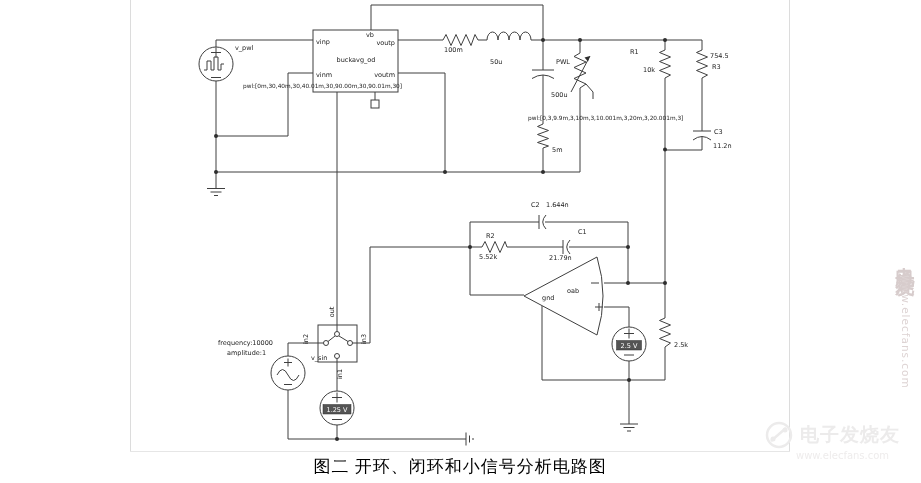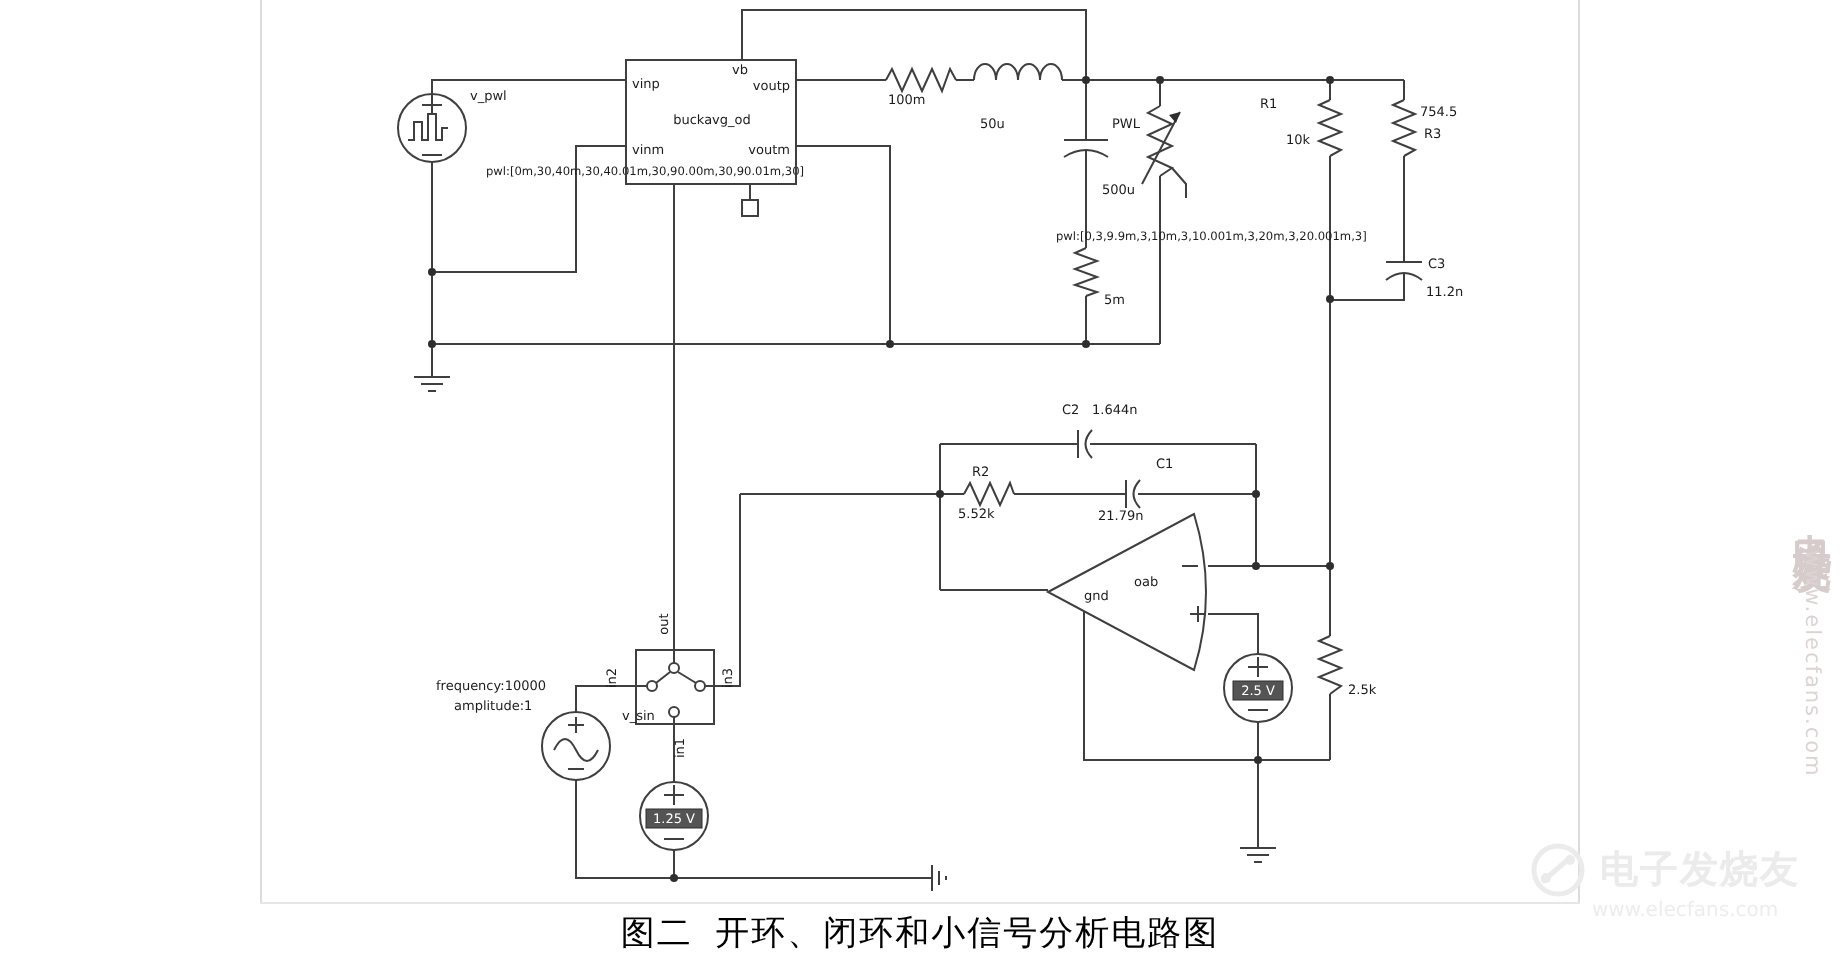--- a/index.html
+++ b/index.html
@@ -1,20 +1,20 @@
 <!DOCTYPE html>
 <html><head>
 <meta charset="utf-8">
 <style>
   html,body{margin:0;padding:0;background:#fff;}
   #stage{position:relative;width:921px;height:483px;background:#fff;overflow:hidden;
          font-family:"DejaVu Sans","Liberation Sans",sans-serif;}
   #schematic-svg{position:absolute;left:0;top:0;}
   #caption{position:absolute;left:130px;top:455px;width:660px;text-align:center;
-           font-family:Liberation Mono, monospace;
+           font-family:Liberation Serif, serif;
            font-size:17px;color:#000;letter-spacing:1px;}
   
   .img-border{position:absolute;background:#dcdcdc;}
   
   #wm-corner{position:absolute;left:762px;top:418px;width:150px;color:#eceaea;}
   #wm-corner .wm-row{display:flex;align-items:center;gap:4px;}
   #wm-corner .wm-brand{font-size:19px;font-weight:bold;letter-spacing:1px;color:#ecebeb;}
   #wm-corner .wm-url{font-size:10px;color:#eeecec;margin-left:34px;margin-top:-2px;}
   
   #wm-side{position:absolute;left:896px;top:251px;height:228px;

